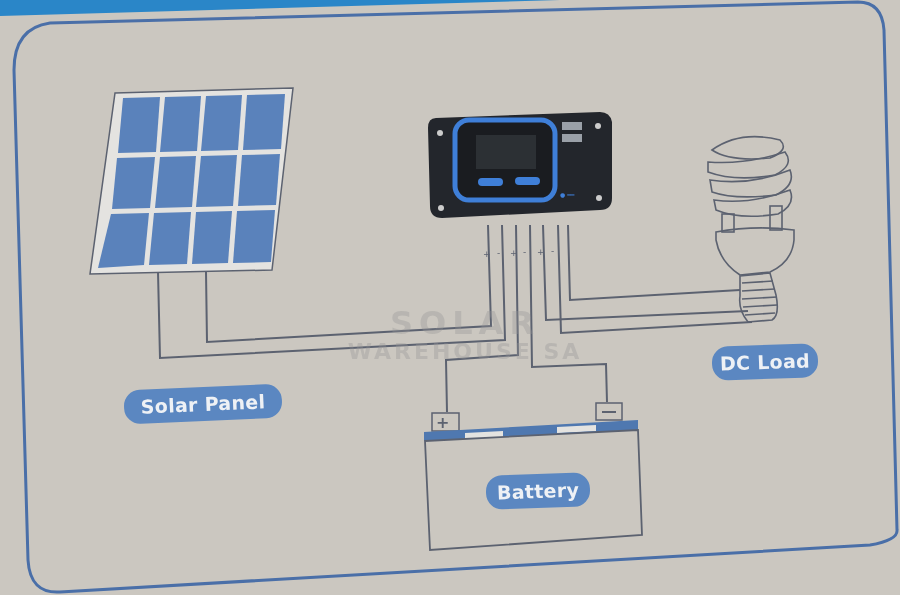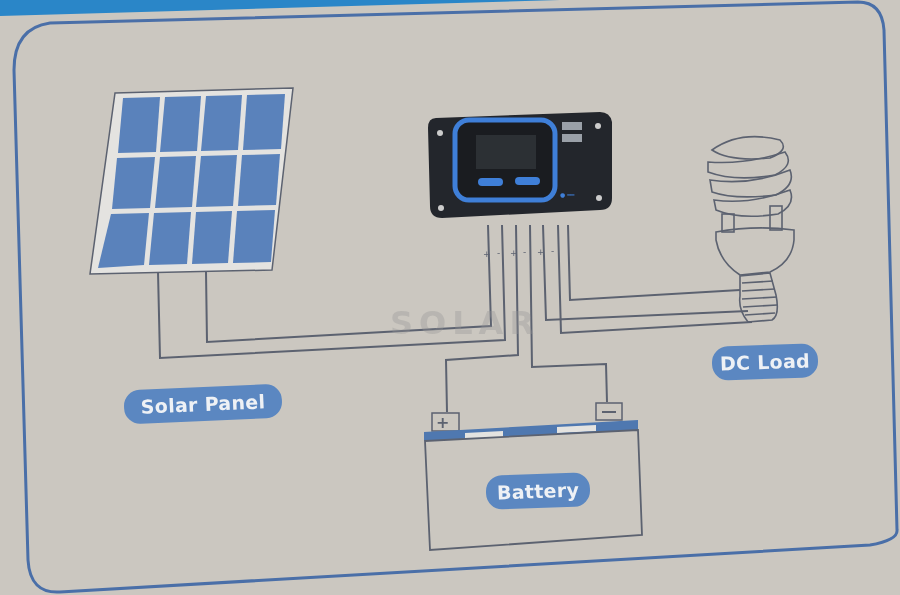--- a/index.html
+++ b/index.html
@@ -117,19 +117,20 @@
     <line x1="742" y1="283" x2="773" y2="281"></line>
     <line x1="742" y1="291" x2="775" y2="289"></line>
     <line x1="742" y1="299" x2="777" y2="297"></line>
     <line x1="743" y1="307" x2="777" y2="305"></line>
     <line x1="745" y1="315" x2="775" y2="313"></line>
   </g>
 </svg>
 
 <div class="watermark" style="left:335px; top:306px; width:260px;">
   <div style="font-size:32px; letter-spacing:6px; line-height:34px;">SOLAR</div>
+  <div style="font-size:22px; letter-spacing:3px; line-height:24px;">WAREHOUSE SA</div>
 </div>
 
 <div class="label-pill" style="left:124px; top:387px; width:158px; background:#5b87c1; transform:rotate(-2.5deg);">Solar Panel</div>
 
 <div class="label-pill" style="left:712px; top:345px; width:106px; background:#5b87c1; transform:rotate(-2deg);">DC Load</div>
 
 <div class="label-pill" style="left:486px; top:474px; width:104px; background:#5b87c1; transform:rotate(-2deg);">Battery</div>
 
 </body></html>

